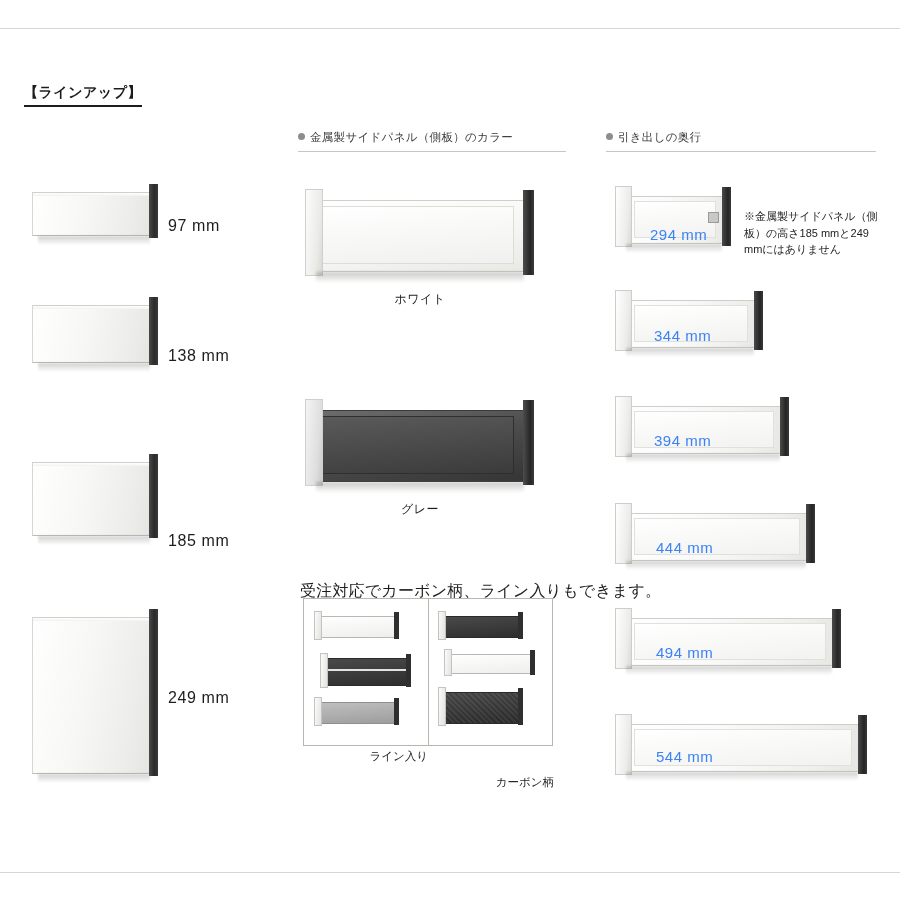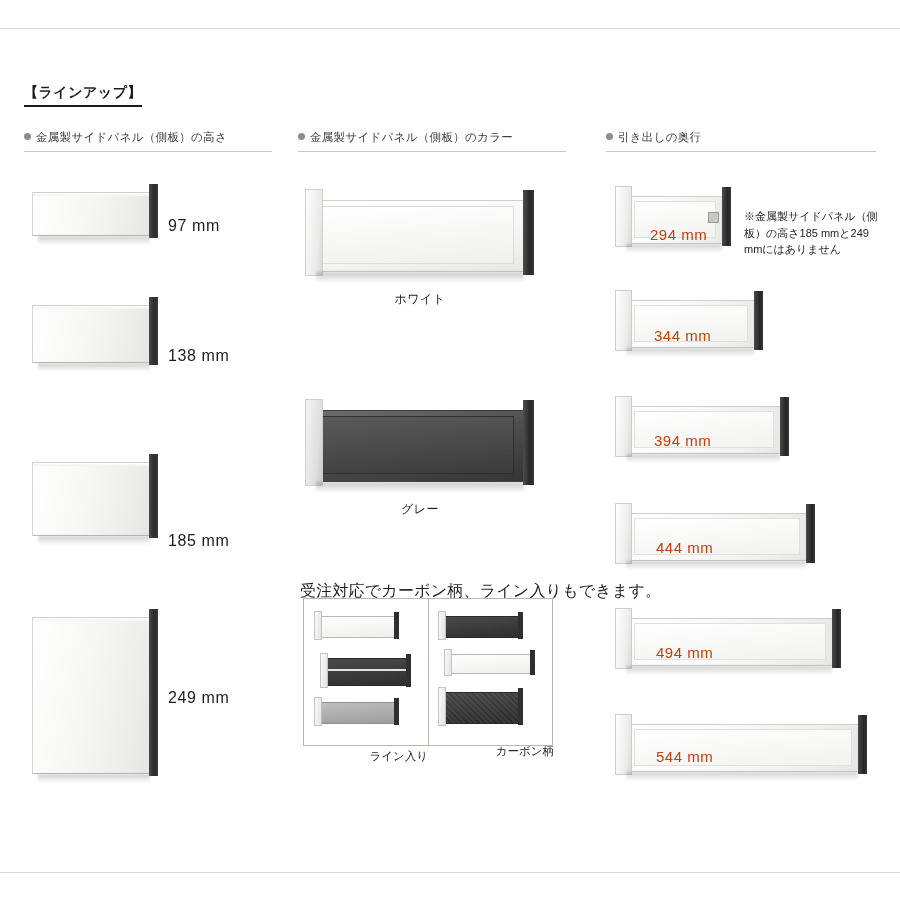--- a/index.html
+++ b/index.html
@@ -312,21 +312,21 @@
     right: 8px;
     bottom: -9px;
     height: 9px;
     background: linear-gradient(180deg, rgba(115,115,113,0.33), rgba(255,255,255,0));
     filter: blur(1.3px);
   }
   .dlabel {
     position: absolute;
     font-size: 15px;
     letter-spacing: 0.5px;
-    color: #c2410c;
+    color: #3b82f6;
     white-space: nowrap;
   }
   .depth-note {
     position: absolute;
     left: 744px;
     top: 208px;
     width: 146px;
     font-size: 11px;
     line-height: 1.5;
     color: #1d1d1d;
@@ -342,23 +342,20 @@
 </head>
 <body>
 
 <div class="page">
 
   <div class="rule-top"></div>
   <div class="rule-bottom"></div>
 
   <div class="lineup-title">【ラインアップ】</div>
 
-  <div class="col-head" id="head-height">
-    <span class="bullet"></span><span>金属製サイドパネル（側板）の高さ</span>
-  </div>
   <div class="col-head" id="head-depth">
     <span class="bullet"></span><span>引き出しの奥行</span>
   </div>
   <div class="col-head" id="head-color">
     <span class="bullet"></span><span>金属製サイドパネル（側板）のカラー</span>
   </div>
 
   <div class="drawer" style="left:32px; top:192px; width:126px; height:44px;">
     <div class="body">
         <div class="top-edge"></div>
@@ -442,21 +439,21 @@
   <div class="mini m-white" style="left:446px; top:654px; width:88px; height:20px;">
     <div class="mbody"></div>
     <div class="mrail"></div>
     <div class="mfront"></div>
   </div>
   <div class="mini m-carbon" style="left:440px; top:692px; width:82px; height:32px;">
     <div class="mbody"></div>
     <div class="mrail"></div>
     <div class="mfront"></div>
   </div>
-  <div class="opt-caption" style="left:430px; top:744px;font-family:Liberation Mono, monospace;">カーボン柄</div>
+  <div class="opt-caption" style="left:430px; top:775px;font-family:Liberation Mono, monospace;">カーボン柄</div>
 
   <div class="ddrawer" style="left:618px; top:196px; width:112px; height:48px;">
     <div class="dbody"></div>
     <div class="dinner"></div>
     <div class="drail"></div>
     <div class="dfront"></div>
     <div class="dshadow"></div>
   </div>
   <div class="swatch-mark" style="left:708px; top:212px;"></div>
   <div class="dlabel" style="left:650px; top:226px;">294 mm</div>

